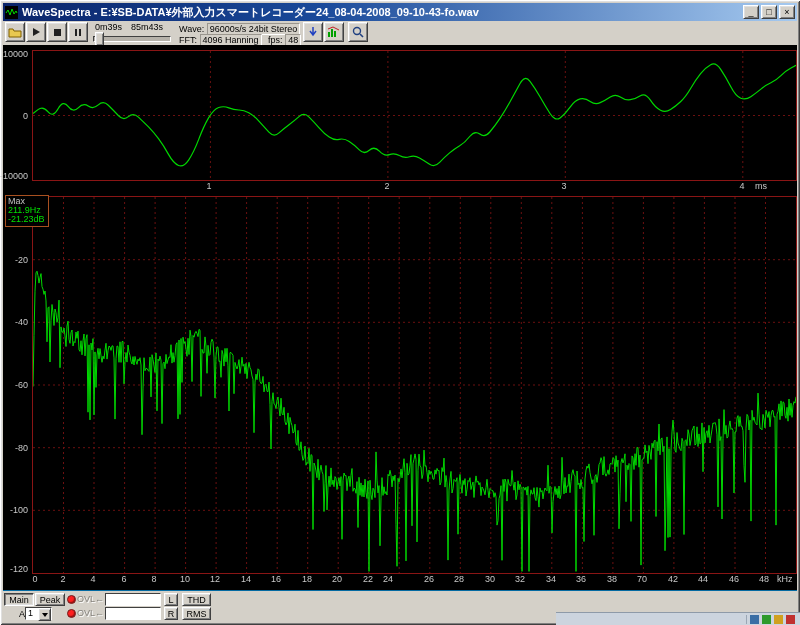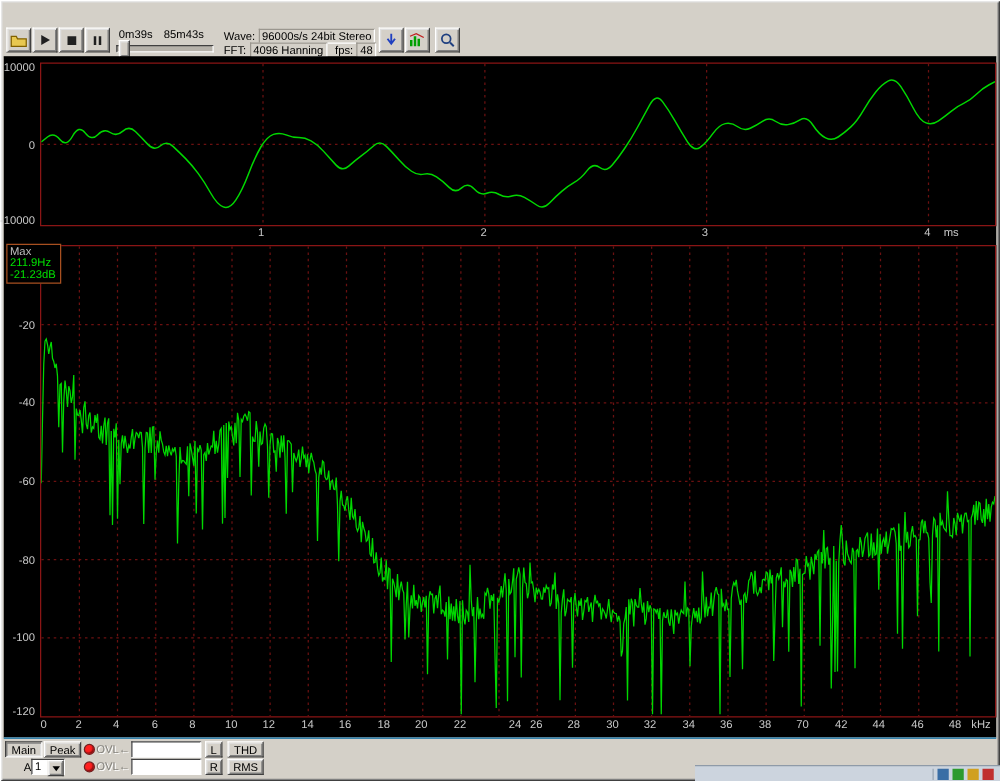--- a/index.html
+++ b/index.html
@@ -63,20 +63,32 @@
     border-top:1px solid #8e9aa8;display:flex;align-items:center;justify-content:flex-end;gap:3px;padding-right:5px;box-sizing:border-box;}
   .tray-sep{width:1px;height:9px;background:#9aa6b4;}
   .tray-icon{width:9px;height:9px;display:inline-block;}
   .ti1{background:#3a6ea5;} .ti2{background:#2d9a2d;} .ti3{background:#d0a020;} .ti4{background:#c03030;}
 </style>
 </head>
 <body>
 
 <div class="window">
 
+  <div class="titlebar">
+    <span style="display:inline-flex;">
+      <svg width="13" height="13">
+          <rect x="0" y="0" width="13" height="13" fill="#000"></rect>
+          <polyline points="1,7 3,4 5,9 7,3 9,8 11,5 12,7" fill="none" stroke="#00d800" stroke-width="1"></polyline>
+        </svg>
+    </span>
+    <span class="title">WaveSpectra - E:¥SB-DATA¥外部入力スマートレコーダー24_08-04-2008_09-10-43-fo.wav</span>
+    <button class="winbtn">_</button>
+    <button class="winbtn">□</button>
+    <button class="winbtn">×</button>
+  </div>
 
   <div class="toolbar">
     <button class="tbtn raised" style="left:2px;">
       <span style="display:inline-flex;">
         <svg width="14" height="11">
             <path d="M1 2 h4 l1 2 h7 v6 h-12 z" fill="#e8c850" stroke="#806000" stroke-width="1"></path>
           </svg>
       </span>
     </button>
     <button class="tbtn raised" style="left:23px;">
@@ -220,21 +232,21 @@
         <span style="left: 61px;">4</span>
         <span style="left: 92px;">6</span>
         <span style="left: 122px;">8</span>
         <span style="left: 153px;">10</span>
         <span style="left: 183px;">12</span>
         <span style="left: 214px;">14</span>
         <span style="left: 244px;">16</span>
         <span style="left: 275px;">18</span>
         <span style="left: 305px;">20</span>
         <span style="left: 336px;">22</span>
-        <span style="left: 380px;">24</span>
+        <span style="left: 356px;">24</span>
         <span style="left: 397px;">26</span>
         <span style="left: 427px;">28</span>
         <span style="left: 458px;">30</span>
         <span style="left: 488px;">32</span>
         <span style="left: 519px; text-align: right;">34</span>
         <span style="left: 549px;">36</span>
         <span style="left: 580px;">38</span>
         <span style="left: 610px;">70</span>
         <span style="left: 641px;">42</span>
         <span style="left: 671px;">44</span>

